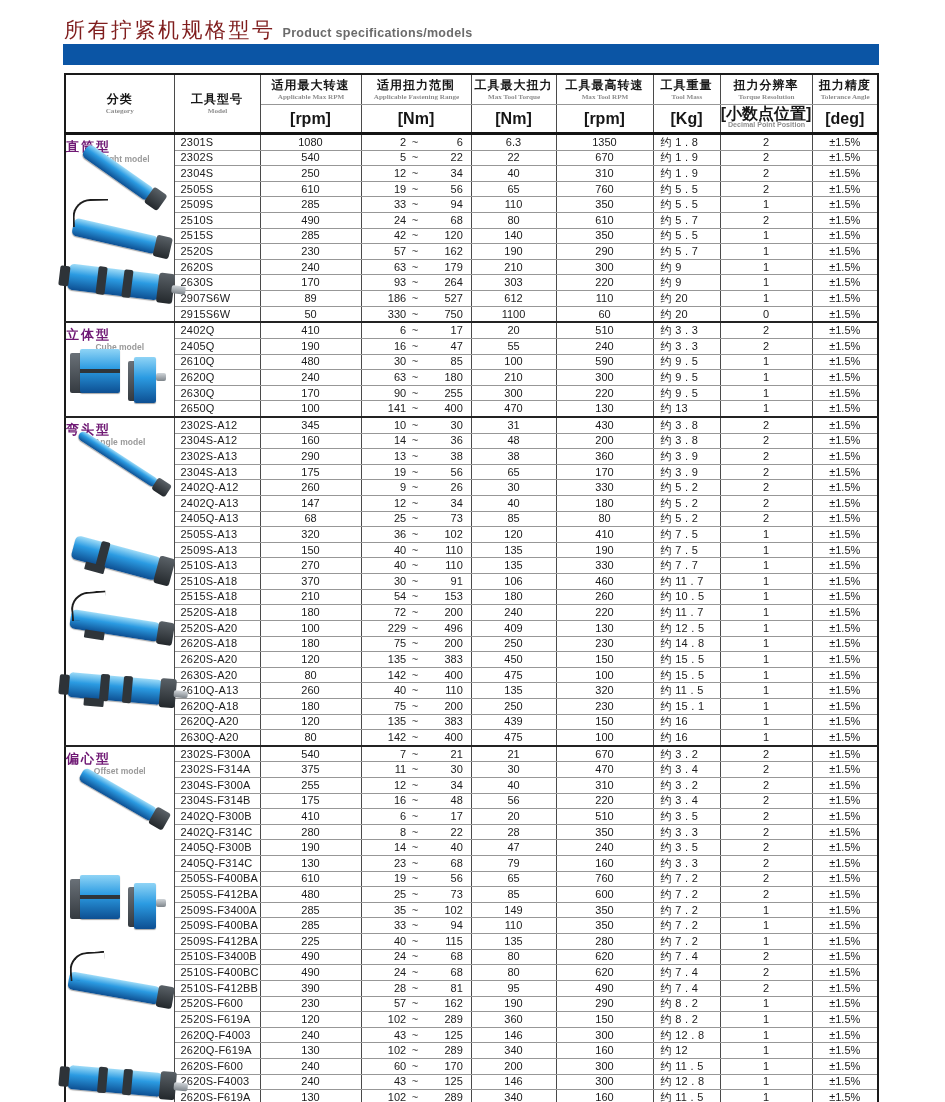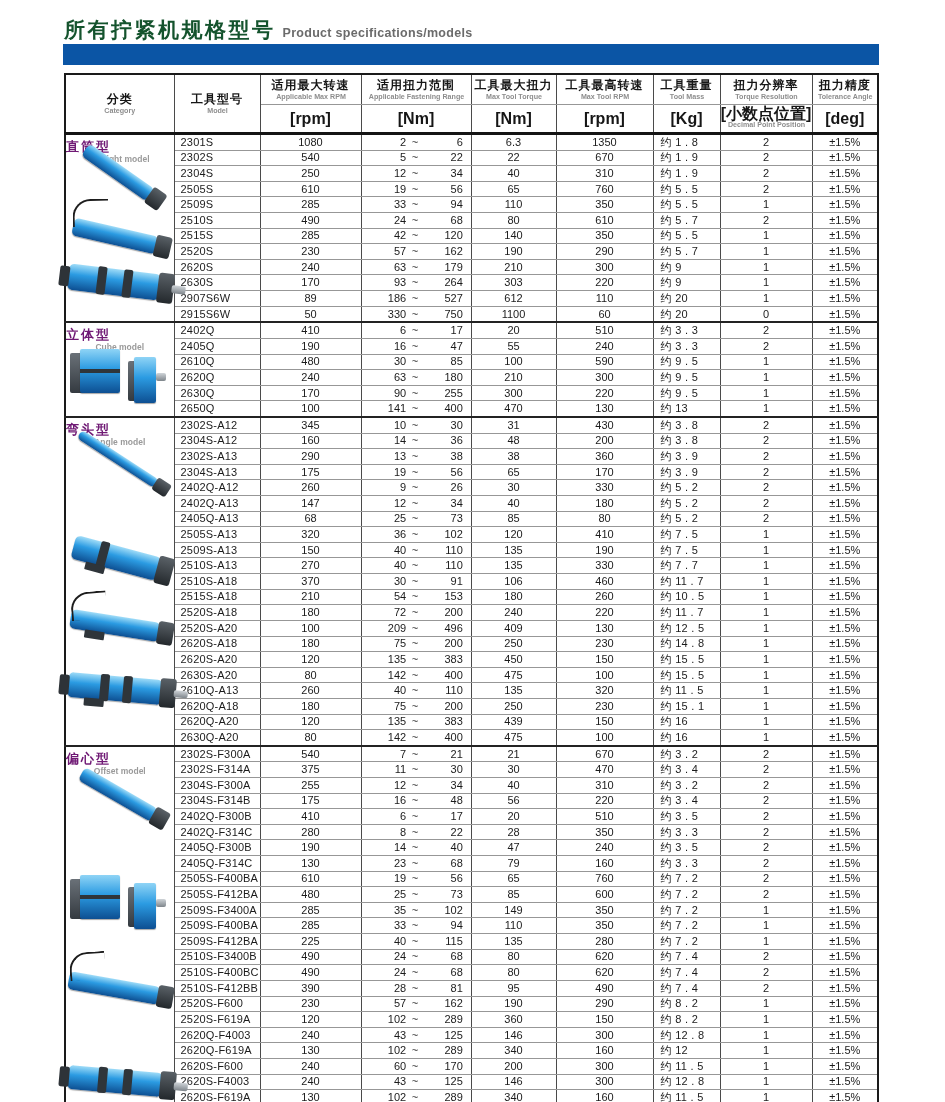--- a/index.html
+++ b/index.html
@@ -7,31 +7,31 @@
     --bd-dark:#1a1a1a; --bd-mid:#4a4a4a; --bd-light:#979797;
   }
   html,body{margin:0;padding:0;}
   body{
     width:945px;height:1102px;background:#fff;position:relative;
     font-family:"Liberation Sans","DejaVu Sans",sans-serif;color:#1d1d1d;
     -webkit-font-smoothing:antialiased;
   }
   .page{position:absolute;inset:0;overflow:hidden;}
   .header{position:absolute;left:64px;top:16px;white-space:nowrap;}
-  .title-zh{font-size:21px;font-weight:bold;color:#14532d;letter-spacing:2.5px;}
+  .title-zh{font-size:21px;font-weight:normal;color:#7f1d1d;letter-spacing:2.5px;}
   .title-en{font-size:12.5px;font-weight:bold;color:#6b6b6b;margin-left:7px;letter-spacing:.3px;}
   .accent-bar{position:absolute;left:63px;top:44px;width:816px;height:21px;background:#0b55a5;}
   table.spec{
     position:absolute;left:64px;top:73px;width:813px;
     border-collapse:collapse;table-layout:fixed;
     border:2px solid var(--bd-dark);
   }
   th,td{border:1px solid var(--bd-light);border-left:1px solid var(--bd-mid);border-right:1px solid var(--bd-mid);margin:0;}
   thead th{background:#fff;font-weight:bold;text-align:center;vertical-align:middle;padding:1px 0;}
-  thead tr.h-top th{height:27px;}
+  thead tr.h-top th{height:27px;font-family:Liberation Serif, serif;}
   thead tr.h-unit th{height:25px;}
   th.hcat{border-bottom:3px solid #141414;}
   tr.h-top th.htop{border-bottom:1px solid var(--bd-light);}
   tr.h-unit th{border-bottom:3px solid #141414;font-weight:bold;}
   .hzh{font-size:12px;color:#161616;letter-spacing:1px;line-height:14px;}
   .hen{font-size:7.5px;color:#8d8d8d;font-weight:bold;letter-spacing:0;line-height:9px;transform:scale(.95);}
   .uzh{font-size:16px;color:#161616;line-height:12px;}
   tbody td{height:14.62px;padding:0;font-size:11px;line-height:13px;vertical-align:middle;text-align:center;color:#1b1b1b;}
   tbody tr.sec-first td{border-top:2px solid #232323;}
   td.model-cell{text-align:left;padding-left:6px;letter-spacing:.2px;}
@@ -554,21 +554,21 @@
           <td>240</td>
           <td>220</td>
           <td class="mass-cell">约 11 . 7</td>
           <td>1</td>
           <td>±1.5%</td>
         </tr>
         <tr class="">
           <td class="model-cell">2520S-A20</td>
           <td>100</td>
           <td class="range-cell">
-       <span class="rmin">209</span><span class="rtil">~</span><span class="rmax">496</span></td>
+       <span class="rmin">229</span><span class="rtil">~</span><span class="rmax">496</span></td>
           <td>409</td>
           <td>130</td>
           <td class="mass-cell">约 12 . 5</td>
           <td>1</td>
           <td>±1.5%</td>
         </tr>
         <tr class="">
           <td class="model-cell">2620S-A18</td>
           <td>180</td>
           <td class="range-cell">

